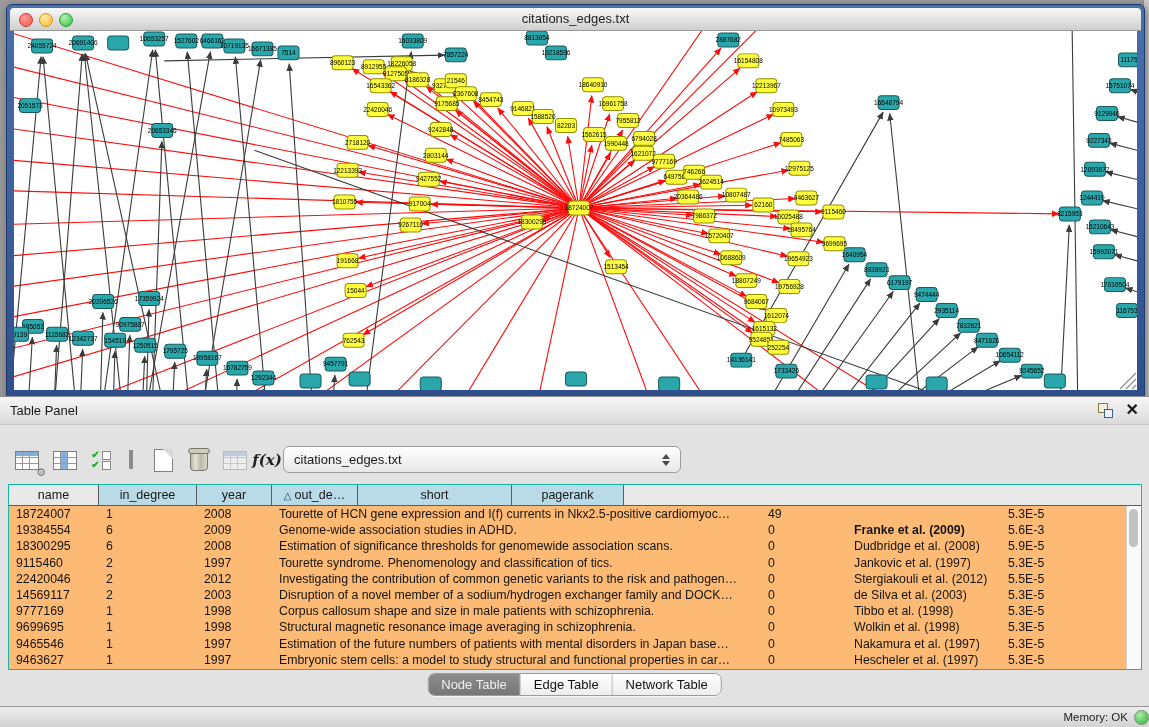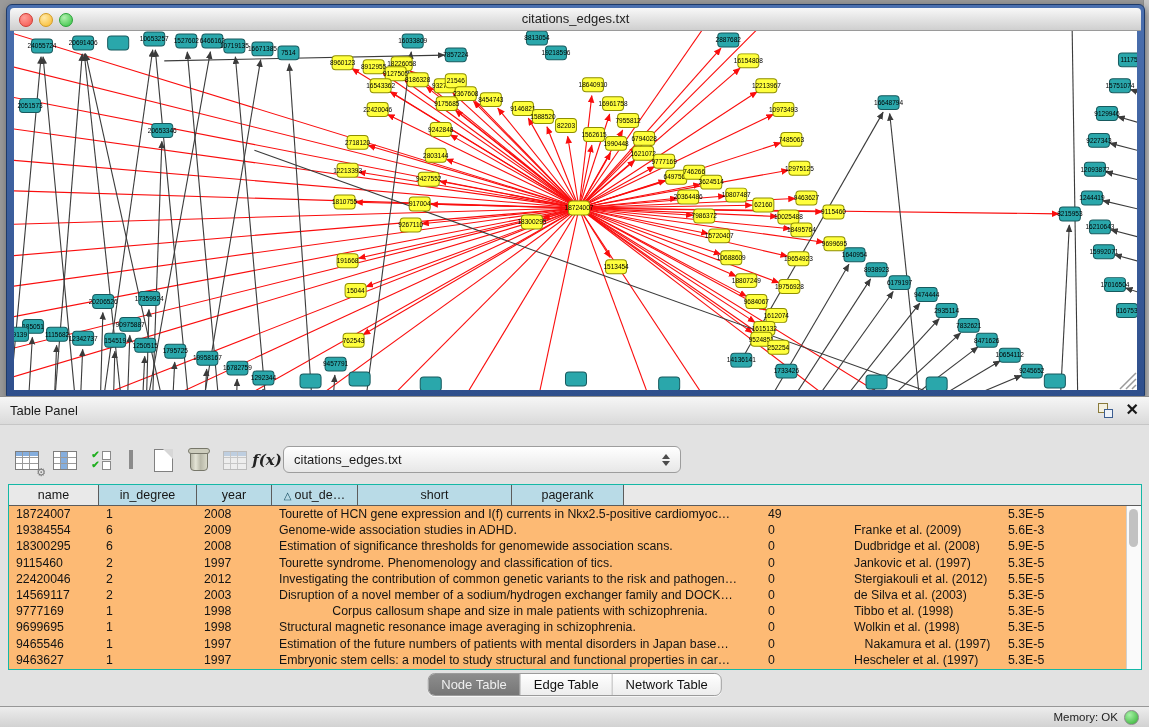--- a/index.html
+++ b/index.html
@@ -75,21 +75,21 @@
 
   .tp-tabs{position:absolute;left:50%;top:277px;transform:translateX(-50%);display:flex;
      border:1px solid #9b9b9b;border-radius:7px;overflow:hidden;box-shadow:0 1px 0 rgba(255,255,255,.7);}
   .seg{padding:2px 13px;font-size:13px;line-height:17px;background:linear-gradient(180deg,#ffffff,#ededed);
      color:#111;border-right:1px solid #b7b7b7;cursor:pointer;white-space:nowrap;}
   .seg:last-child{border-right:none;}
   .seg.sel{background:linear-gradient(180deg,#8d8d8d,#767676);color:#efefef;}
 
   .statusbar{position:absolute;left:0;top:706px;width:1149px;height:21px;
      background:linear-gradient(180deg,#ededed,#d2d2d2);border-top:1px solid #979797;
-     display:flex;align-items:center;justify-content:flex-end;padding-right:10px;box-sizing:border-box;}
+     display:flex;align-items:center;justify-content:flex-end;padding-right:0;box-sizing:border-box;}
   .mem-label{font-size:11.5px;color:#222;}
   .mem-dot{width:13px;height:13px;border-radius:50%;margin-left:6px;
      background:radial-gradient(circle at 35% 30%,#a6f2a6,#2fae2f);border:1px solid #8a8a8a;}
   .right-strip{position:absolute;left:1143px;top:0;width:6px;height:397px;background:#c9c9c9;border-left:1px solid #8f8f8f;}
 </style>
 </head>
 <body>
 
 <div class="stage">
 
@@ -824,21 +824,21 @@
             <div class="td" style="width: 86px;">49</div>
             <div class="td" style="width: 154px; margin-top: 44px;">Yano et al. (2008)</div>
             <div class="td" style="width: 112px;">5.3E-5</div>
           </div>
           <div class="trow">
             <div class="td" style="width: 90px;">19384554</div>
             <div class="td" style="width: 98px;">6</div>
             <div class="td" style="width: 75px;">2009</div>
             <div class="td" style="width: 489px;">Genome-wide association studies in ADHD.</div>
             <div class="td" style="width: 86px;">0</div>
-            <div class="td" style="width: 154px;">Franke et al. (2009)</div>
+            <div class="td" style="width: 154px; font-weight: bold;">Franke et al. (2009)</div>
             <div class="td" style="width: 112px;">5.6E-3</div>
           </div>
           <div class="trow">
             <div class="td" style="width: 90px;">18300295</div>
             <div class="td" style="width: 98px;">6</div>
             <div class="td" style="width: 75px;">2008</div>
             <div class="td" style="width: 489px;">Estimation of significance thresholds for genomewide association scans.</div>
             <div class="td" style="width: 86px;">0</div>
             <div class="td" style="width: 154px;">Dudbridge et al. (2008)</div>
             <div class="td" style="width: 112px;">5.9E-5</div>
@@ -867,41 +867,41 @@
             <div class="td" style="width: 75px;">2003</div>
             <div class="td" style="width: 489px;">Disruption of a novel member of a sodium/hydrogen exchanger family and DOCK…</div>
             <div class="td" style="width: 86px;">0</div>
             <div class="td" style="width: 154px;">de Silva et al. (2003)</div>
             <div class="td" style="width: 112px;">5.3E-5</div>
           </div>
           <div class="trow">
             <div class="td" style="width: 90px;">9777169</div>
             <div class="td" style="width: 98px;">1</div>
             <div class="td" style="width: 75px;">1998</div>
-            <div class="td" style="width: 489px; text-align: center;">Corpus callosum shape and size in male patients with schizophrenia.</div>
+            <div class="td" style="width: 489px;">Corpus callosum shape and size in male patients with schizophrenia.</div>
             <div class="td" style="width: 86px;">0</div>
             <div class="td" style="width: 154px;">Tibbo et al. (1998)</div>
             <div class="td" style="width: 112px;">5.3E-5</div>
           </div>
           <div class="trow">
             <div class="td" style="width: 90px;">9699695</div>
             <div class="td" style="width: 98px;">1</div>
             <div class="td" style="width: 75px;">1998</div>
             <div class="td" style="width: 489px;">Structural magnetic resonance image averaging in schizophrenia.</div>
             <div class="td" style="width: 86px;">0</div>
             <div class="td" style="width: 154px;">Wolkin et al. (1998)</div>
             <div class="td" style="width: 112px;">5.3E-5</div>
           </div>
           <div class="trow">
             <div class="td" style="width: 90px;">9465546</div>
             <div class="td" style="width: 98px;">1</div>
             <div class="td" style="width: 75px;">1997</div>
             <div class="td" style="width: 489px;">Estimation of the future numbers of patients with mental disorders in Japan base…</div>
             <div class="td" style="width: 86px;">0</div>
-            <div class="td" style="width: 154px; text-align: center;">Nakamura et al. (1997)</div>
+            <div class="td" style="width: 154px;">Nakamura et al. (1997)</div>
             <div class="td" style="width: 112px;">5.3E-5</div>
           </div>
           <div class="trow">
             <div class="td" style="width: 90px;">9463627</div>
             <div class="td" style="width: 98px;">1</div>
             <div class="td" style="width: 75px;">1997</div>
             <div class="td" style="width: 489px;">Embryonic stem cells: a model to study structural and functional properties in car…</div>
             <div class="td" style="width: 86px;">0</div>
             <div class="td" style="width: 154px;">Hescheler et al. (1997)</div>
             <div class="td" style="width: 112px;">5.3E-5</div>

